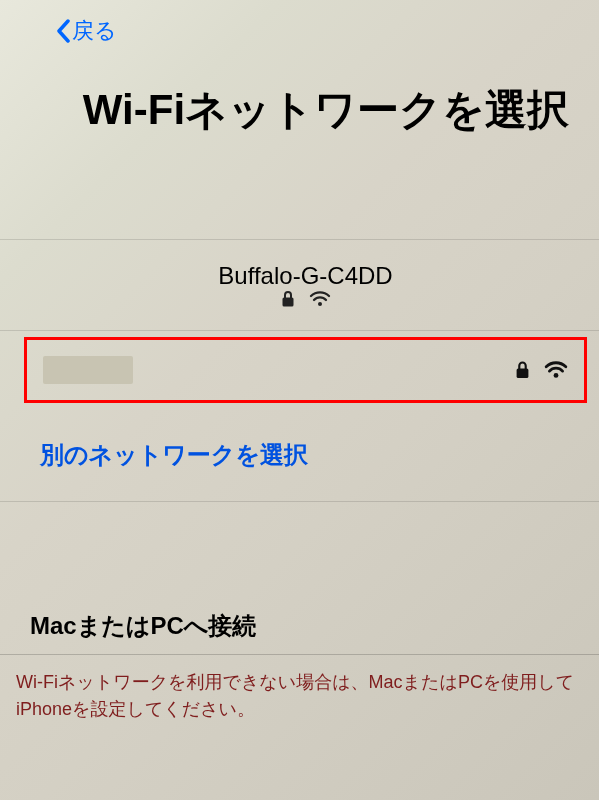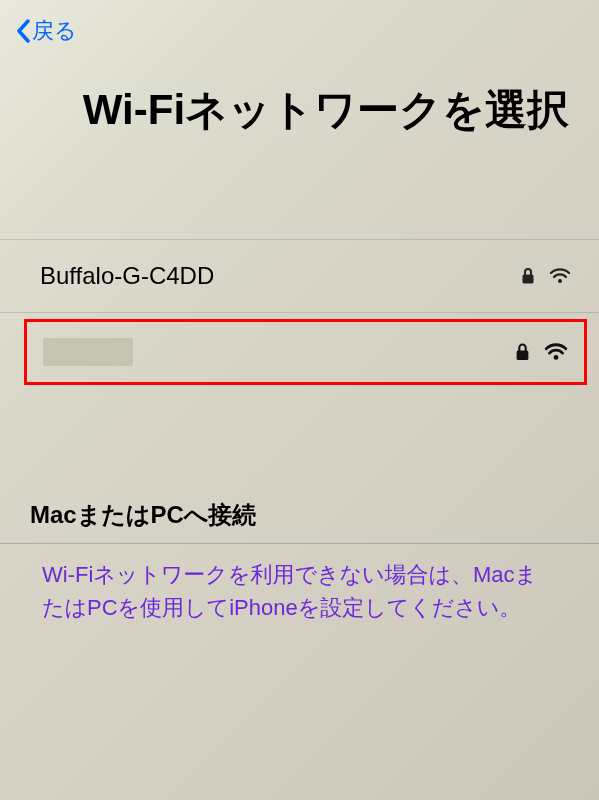--- a/index.html
+++ b/index.html
@@ -9,23 +9,24 @@
     }
     body {
       width: 599px;
       height: 800px;
       font-family: -apple-system, "Hiragino Sans", "Hiragino Kaku Gothic ProN", sans-serif;
       background: linear-gradient(135deg, #e8e8dc 0%, #dcdcce 20%, #d8d4c8 40%, #d4d0c4 60%, #cac6ba 100%);
       overflow: hidden;
       position: relative;
     }
     .header-bar {
-      padding: 16px 16px;
+      padding: 16px 28px;
       display: flex;
       align-items: center;
+      margin-left: 28px;
     }
     .back-button {
       display: flex;
       align-items: center;
       color: #0066ff;
       font-size: 22px;
       cursor: pointer;
     }
     .back-chevron {
       width: 14px;
@@ -46,20 +47,21 @@
     .network-row {
       display: flex;
       align-items: center;
       justify-content: space-between;
       padding: 22px 28px 22px 40px;
       border-bottom: 1px solid rgba(0,0,0,0.12);
       cursor: pointer;
     }
     .network-row:first-child {
       border-top: 1px solid rgba(0,0,0,0.12);
+      flex-direction: column;
     }
     .network-name {
       font-size: 24px;
       color: #000;
     }
     .network-name.blurred {
       background: #c8c4b2;
       color: transparent;
       width: 90px;
       height: 28px;
@@ -93,23 +95,23 @@
       height: 90px;
     }
     .footer-section-title {
       padding: 18px 30px 12px;
       font-size: 24px;
       font-weight: 700;
       color: #000;
       border-bottom: 1px solid rgba(0,0,0,0.18);
     }
     .footer-description {
-      padding: 14px 42px;
-      font-size: 22px;
-      color: #6d28d9;
+      padding: 14px 16px;
+      font-size: 18px;
+      color: #7f1d1d;
       line-height: 1.5;
     }
   </style>
 </head>
 <body>
 
 <div class="header-bar">
   <div class="back-button">
     <svg class="back-chevron" viewBox="0 0 14 24" fill="none">
       <path d="M12 2 L3 12 L12 22" stroke="#0066ff" stroke-width="3.5" stroke-linecap="round" stroke-linejoin="round"></path>
@@ -153,19 +155,22 @@
       <span class="icon-wifi">
         <svg width="24" height="18" viewBox="0 0 22 16">
           <path d="M2 5 a13 13 0 0 1 18 0" stroke="#111" stroke-width="2.6" fill="none" stroke-linecap="round"></path>
           <path d="M5 9 a8 8 0 0 1 12 0" stroke="#111" stroke-width="2.6" fill="none" stroke-linecap="round"></path>
           <circle cx="11" cy="13" r="2.2" fill="#111"></circle>
         </svg>
       </span>
     </div>
   </div>
 
+  <div class="other-network-row">
+    <span>別のネットワークを選択</span>
+  </div>
 
 </div>
 
 <div class="section-gap"></div>
 
 <div class="footer-section-title">MacまたはPCへ接続</div>
 <div class="footer-description">Wi-Fiネットワークを利用できない場合は、MacまたはPCを使用してiPhoneを設定してください。</div>
 
 </body></html>

